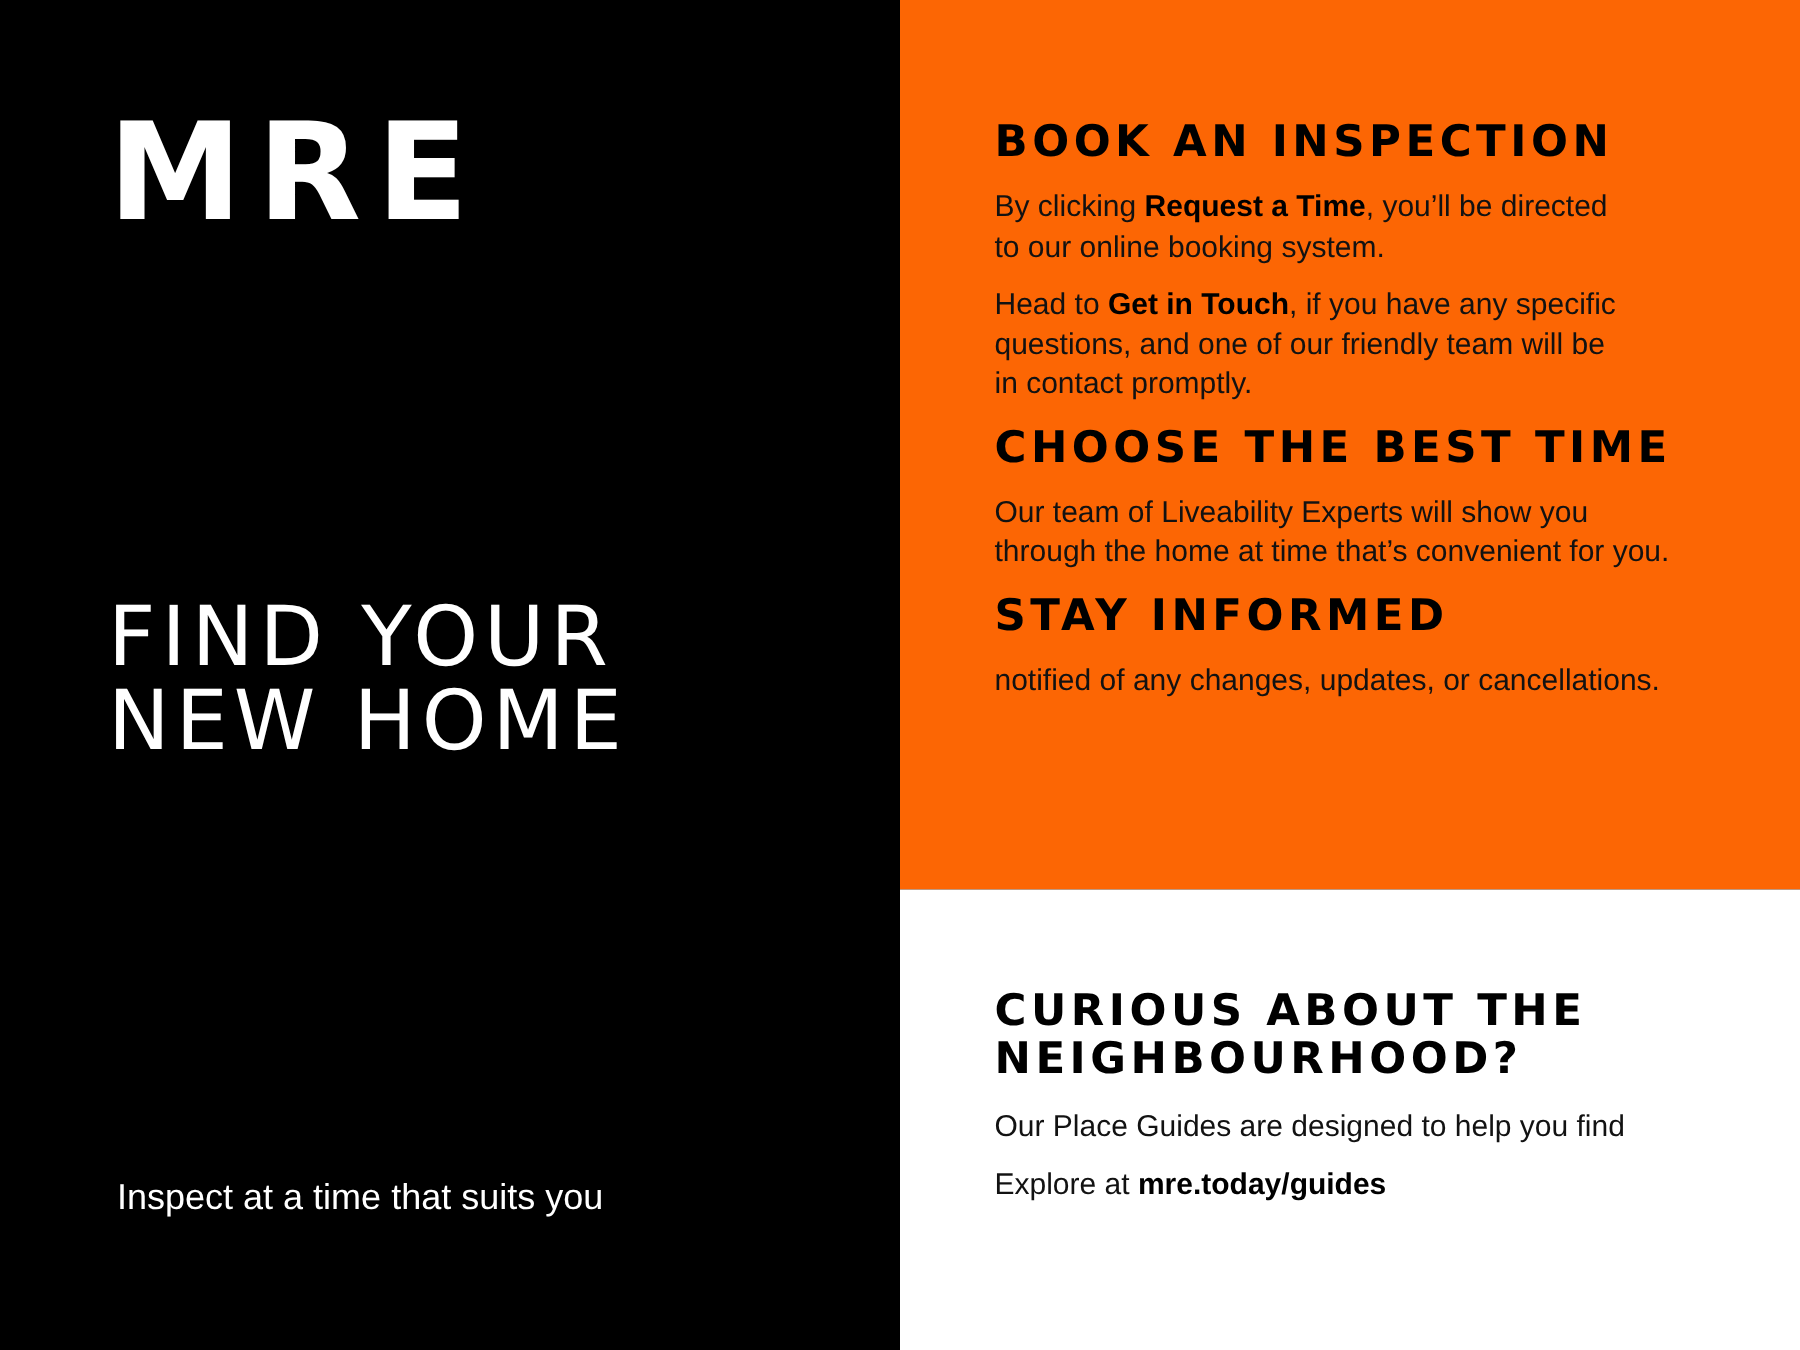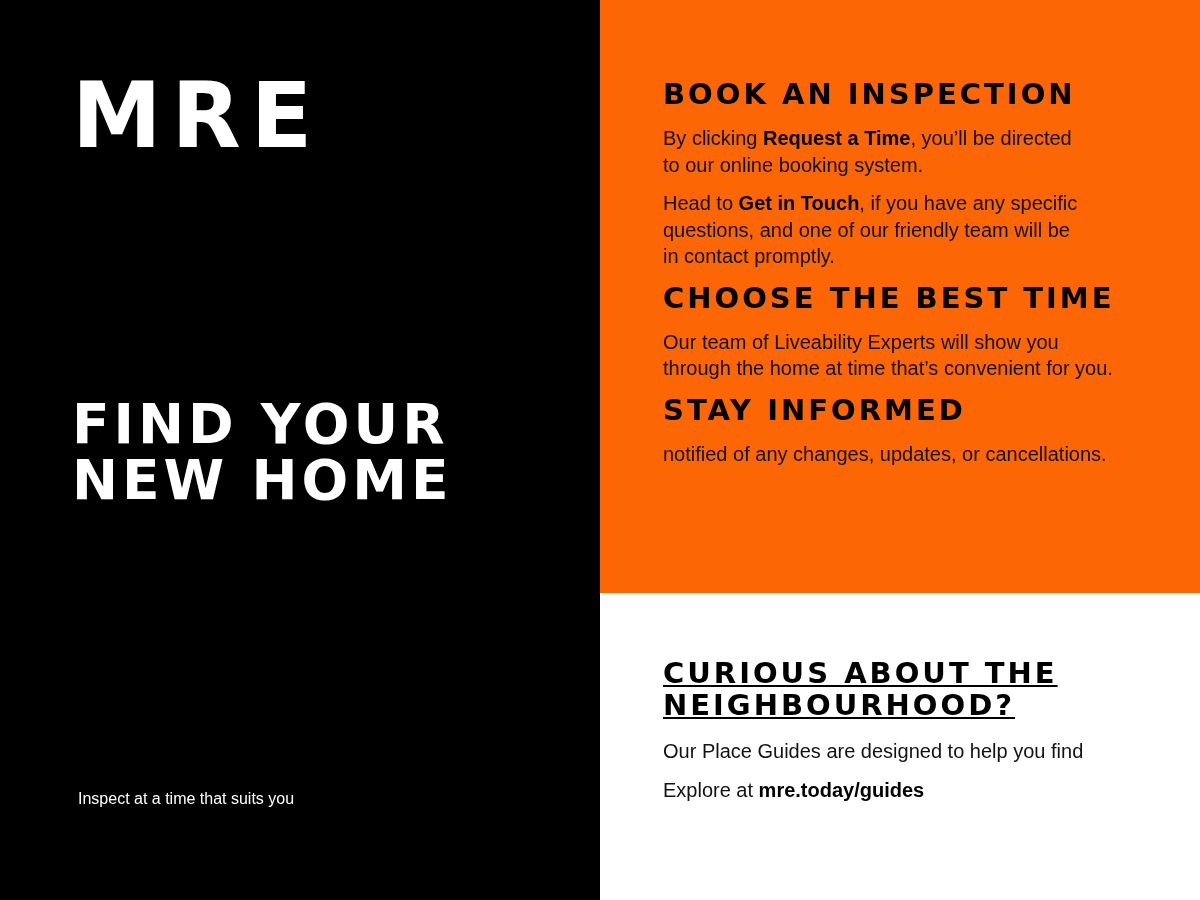--- a/index.html
+++ b/index.html
@@ -20,28 +20,28 @@
     position:absolute;left:72px;top:71px;
     color:var(--text-white);
     font-family:"DejaVu Sans","Liberation Sans",sans-serif;
     font-weight:bold;font-size:90px;line-height:90px;letter-spacing:10px;
     white-space:nowrap;
   }
   .headline{
     position:absolute;left:72px;top:396px;
     color:var(--text-white);
     font-family:"DejaVu Sans","Liberation Sans",sans-serif;
-    font-weight:bold;font-size:55px;line-height:56px;letter-spacing:4px;
+    font-weight:normal;font-size:55px;line-height:56px;letter-spacing:4px;
     white-space:nowrap;
   }
   .headline .hl-line{display:block;}
   .tagline{
     position:absolute;left:78px;top:784px;
     color:var(--text-white);
-    font-size:16px;line-height:30px;font-weight:normal;
+    font-size:24px;line-height:30px;font-weight:normal;
     white-space:nowrap;
   }
 
   
   .orange-panel{
     position:absolute;left:600px;top:0;width:680px;height:593px;
     background:var(--accent-orange);
     padding:78px 40px 0 63px;
   }
   .white-panel{
@@ -49,21 +49,21 @@
     background:var(--panel-white);
     padding:64px 40px 0 63px;
   }
 
   .section-heading{
     font-family:"DejaVu Sans","Liberation Sans",sans-serif;
     font-weight:bold;font-size:29px;line-height:32px;letter-spacing:3px;
     color:#000;white-space:nowrap;
     margin:0 0 15px 0;
   }
-  .section-heading .h-line{display:block;text-decoration:underline;}
+  .section-heading .h-line{display:block;}
   .section + .section .section-heading{margin-top:12px;}
 
   .body-copy{
     font-size:20px;line-height:26.5px;color:var(--ink);
     margin:0 0 12px 0;
   }
   .body-copy .line{display:block;white-space:nowrap;}
   .body-copy strong{font-weight:bold;color:#000;}
 
   .white-panel .section-heading{white-space:normal;margin-bottom:17px;}

